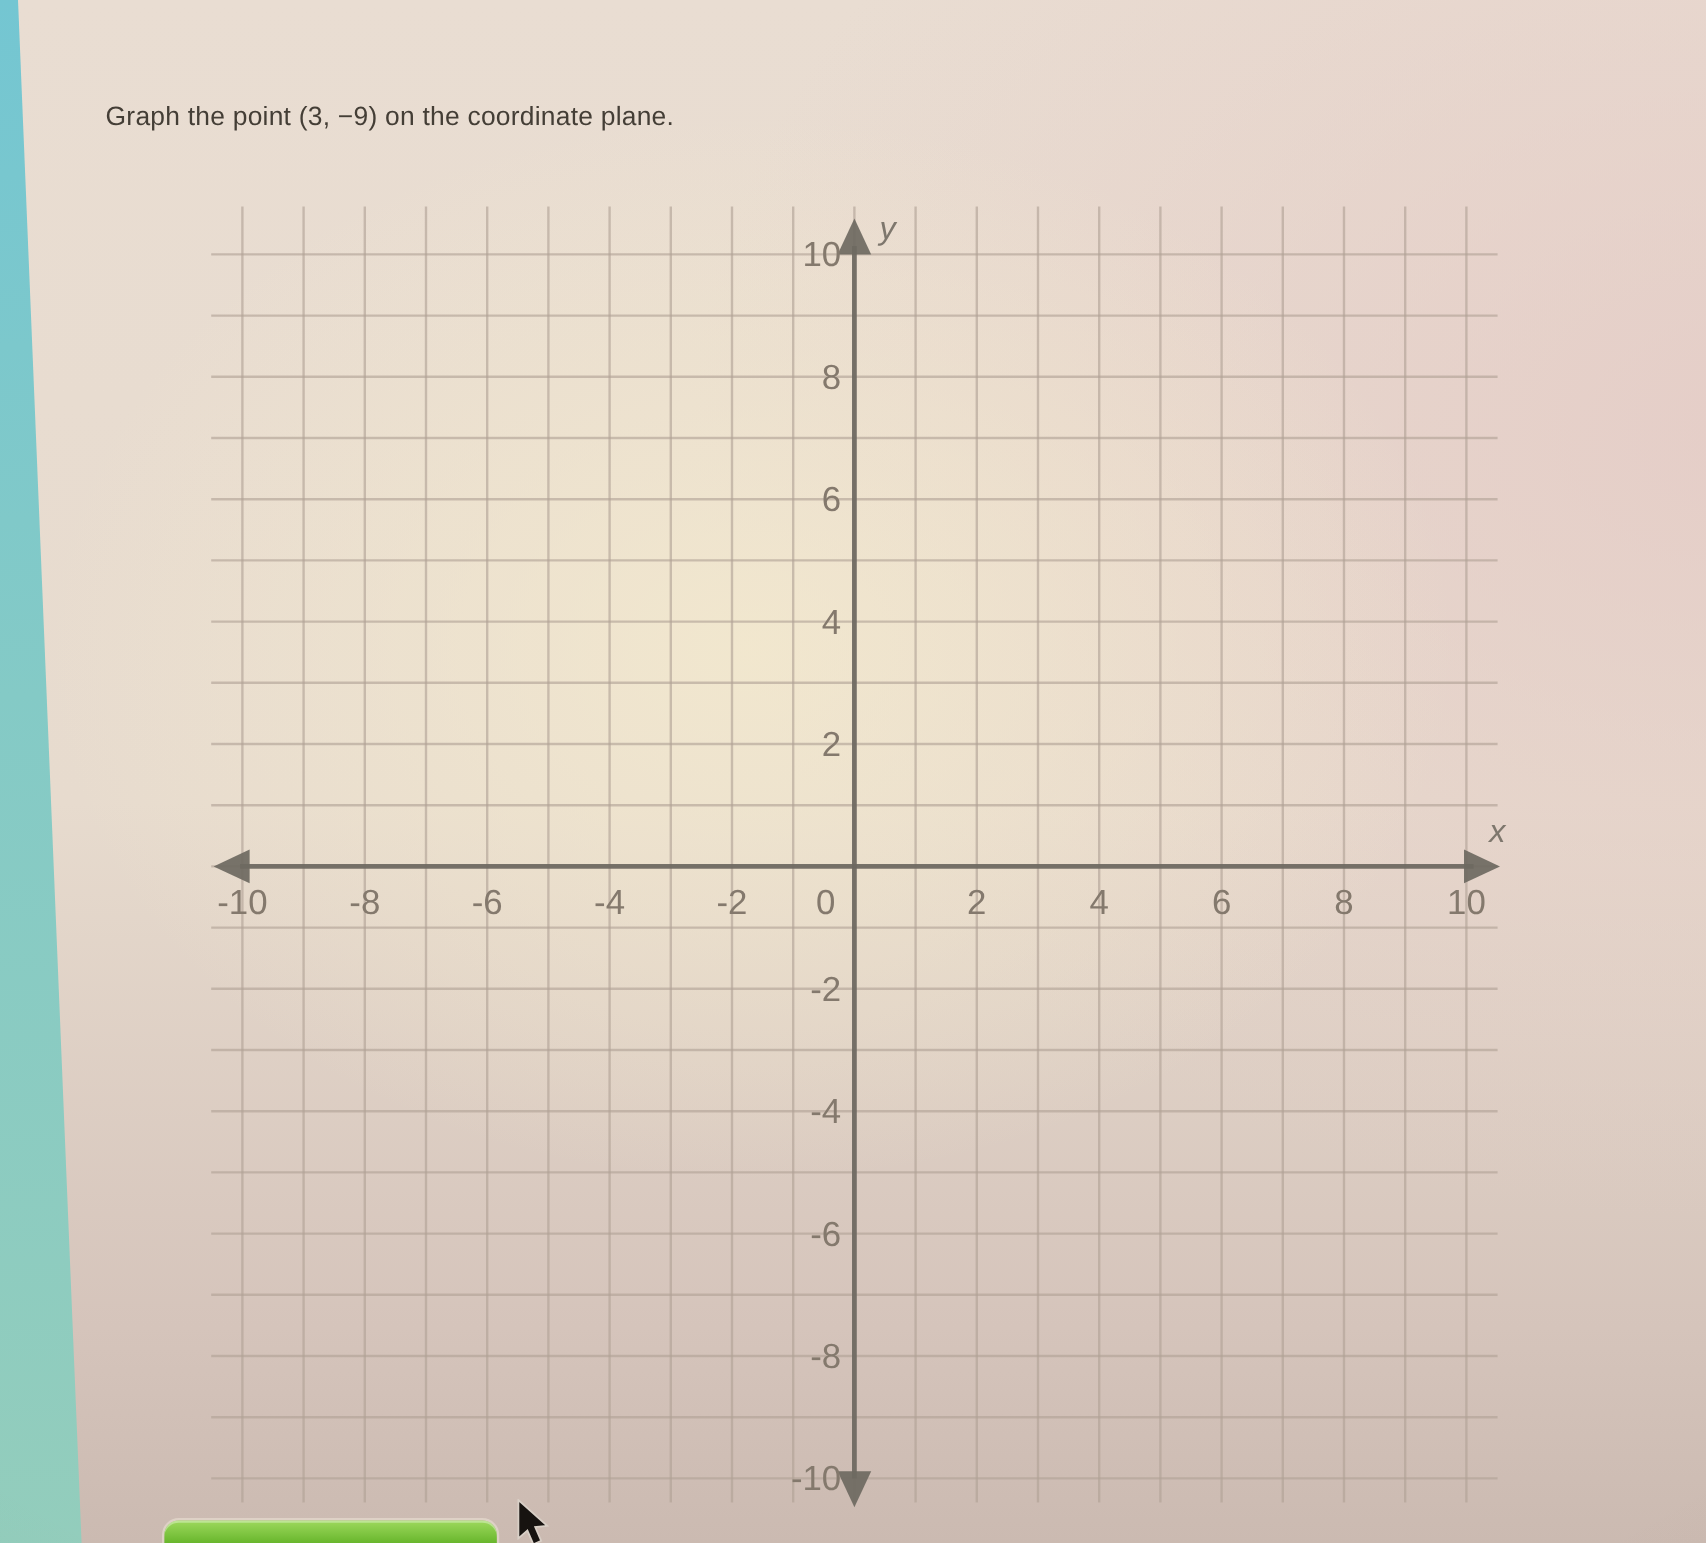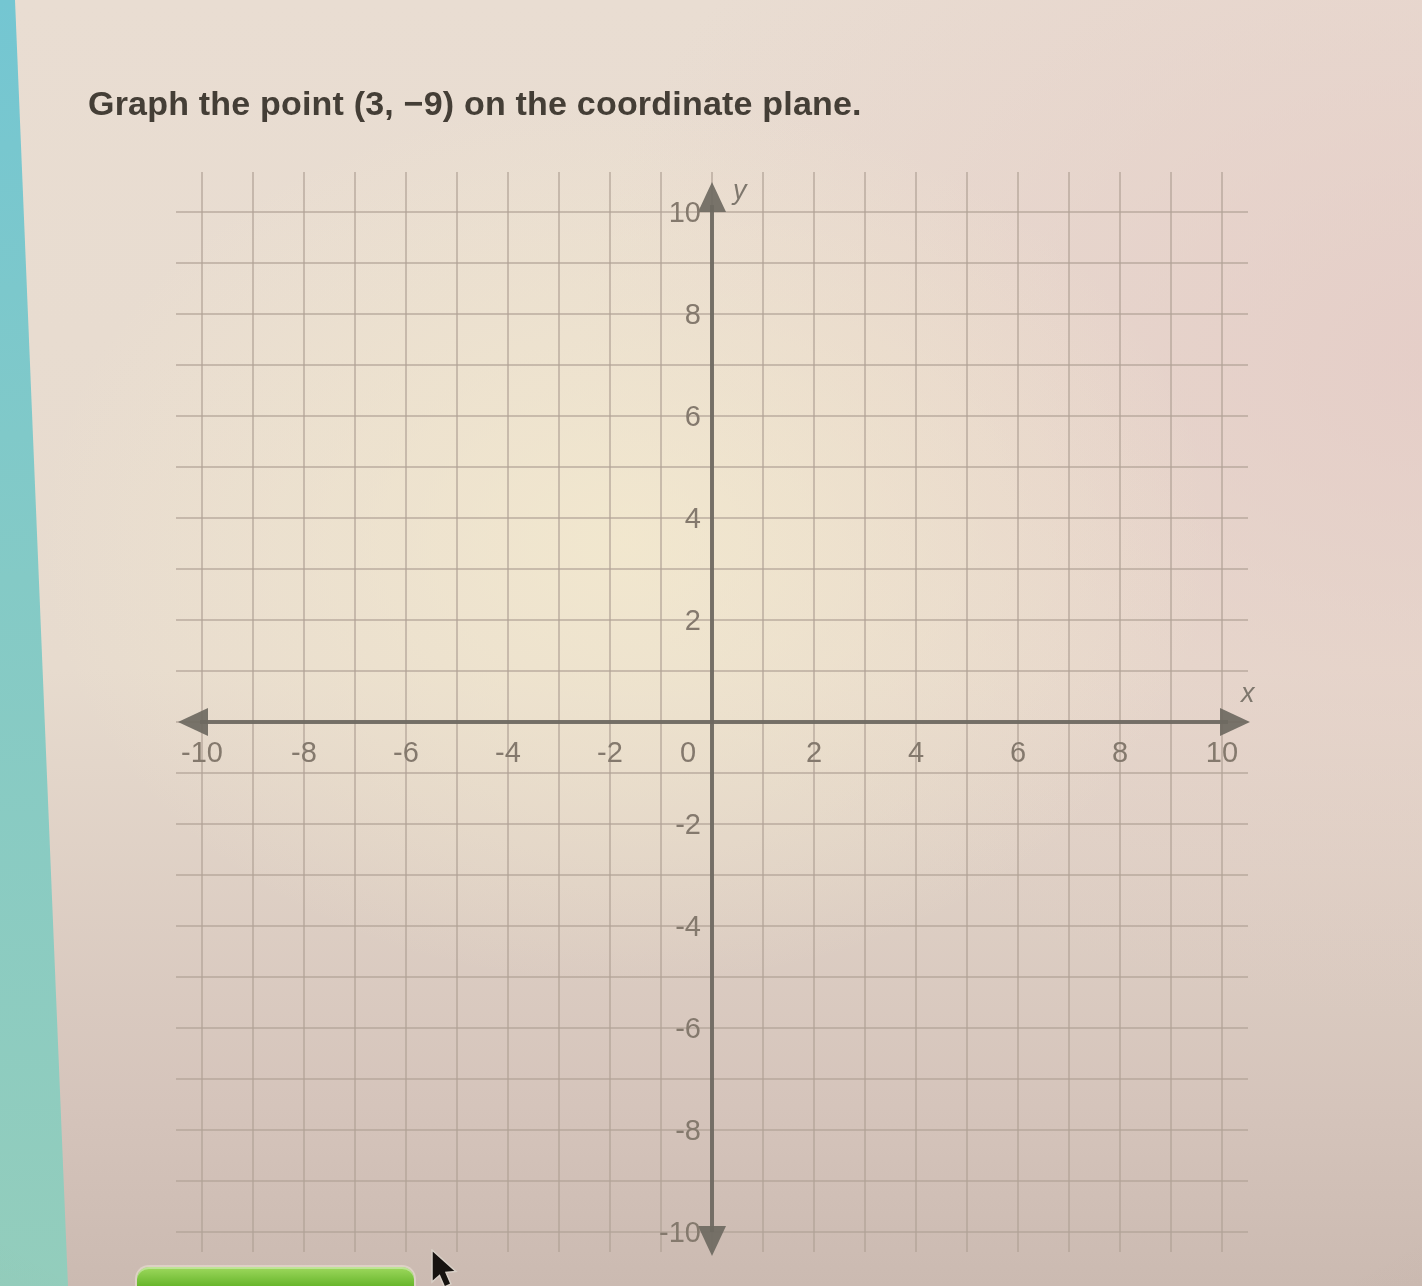--- a/index.html
+++ b/index.html
@@ -20,21 +20,21 @@
       radial-gradient(950px 720px at 44% 42%,rgba(243,233,206,.85),rgba(243,233,206,0) 62%),
       radial-gradient(1250px 950px at 102% 28%,rgba(228,201,197,.75),rgba(228,201,197,0) 70%),
       linear-gradient(180deg,#e9ddd2 0%,#e7dbce 52%,#d5c4bb 86%,#cbbab1 100%);
   }
   #vignette{
     position:absolute;inset:0;pointer-events:none;
     background:radial-gradient(135% 115% at 50% 44%,rgba(0,0,0,0) 58%,rgba(95,70,60,.12) 100%);
   }
   #question-title{
     position:absolute;left:88px;top:84px;margin:0;
-    font-size:34px;font-weight:700;letter-spacing:.2px;color:#443e36;
+    font-size:22px;font-weight:400;letter-spacing:.2px;color:#443e36;
     filter:blur(.3px);
     text-align:center;
   }
   #graph-svg{position:absolute;left:0;top:0;}
   #graph-svg line.grid{stroke:#b1a296;stroke-width:2;opacity:.62;}
   #graph-svg .axis{stroke:#6e6961;stroke-width:4;opacity:.92;}
   #graph-svg .arrow{fill:#6e6961;opacity:.92;}
   #graph-svg text{
     font-family:"Liberation Sans",sans-serif;font-size:29px;fill:#84796d;
     filter:blur(.4px);

